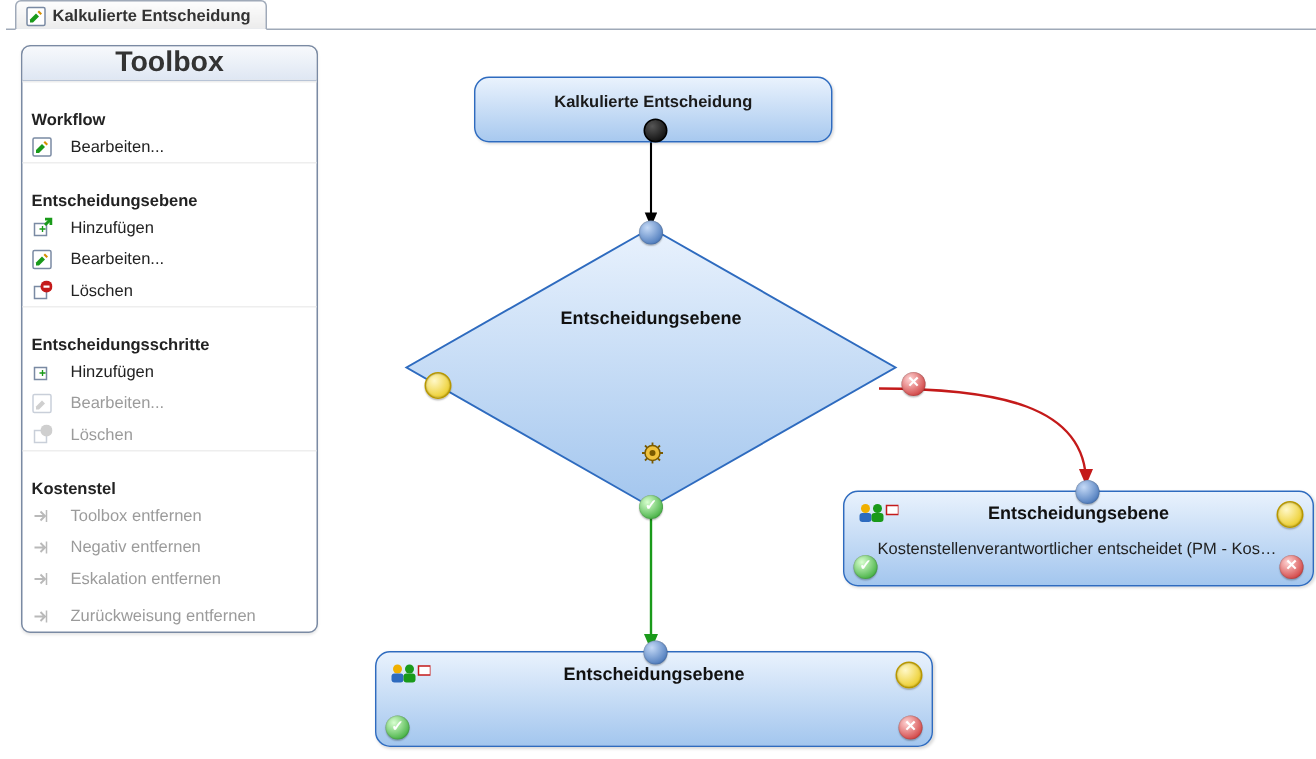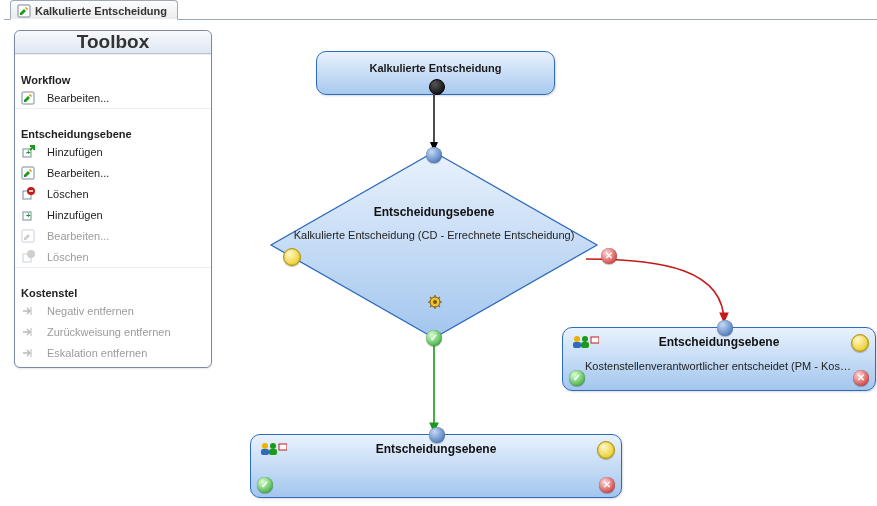--- a/index.html
+++ b/index.html
@@ -111,20 +111,21 @@
       <span class="ic">
           <svg width="14" height="14">
             <rect x="2" y="4" width="8" height="8" fill="#fff" stroke="#7a8aa3"></rect>
             <circle cx="10" cy="4" r="4" fill="#c41a1a"></circle>
             <path d="M8 4h4" stroke="#fff" stroke-width="1.5"></path>
           </svg>
         </span>
       <span>Löschen</span>
     </div>
 
+    <div class="tb-section">Entscheidungsschritte</div>
     <div class="tb-item">
       <span class="ic">
           <svg width="14" height="14">
             <rect x="2" y="4" width="8" height="8" fill="#fff" stroke="#7a8aa3"></rect>
             <text x="5" y="10" font-size="8" fill="#1a9a1a" font-weight="bold">+</text>
           </svg>
         </span>
       <span>Hinzufügen</span>
     </div>
     <div class="tb-item disabled">
@@ -147,39 +148,48 @@
     </div>
 
     <div class="tb-section">Kostenstel</div>
     <div class="tb-item disabled">
       <span class="ic">
           <svg width="14" height="14" opacity=".45">
             <path d="M2 7h6M6 4l3 3-3 3" fill="none" stroke="#666" stroke-width="1.3"></path>
             <path d="M10 3v8" stroke="#666"></path>
           </svg>
         </span>
+      <span>Toolbox entfernen</span>
+    </div>
+    <div class="tb-item disabled">
+      <span class="ic">
+          <svg width="14" height="14" opacity=".45">
+            <path d="M2 7h6M6 4l3 3-3 3" fill="none" stroke="#666" stroke-width="1.3"></path>
+            <path d="M10 3v8" stroke="#666"></path>
+          </svg>
+        </span>
       <span>Negativ entfernen</span>
     </div>
+    <div class="tb-item disabled" style="margin-bottom:4px">
+      <span class="ic">
+          <svg width="14" height="14" opacity=".45">
+            <path d="M2 7h6M6 4l3 3-3 3" fill="none" stroke="#666" stroke-width="1.3"></path>
+            <path d="M10 3v8" stroke="#666"></path>
+          </svg>
+        </span>
+      <span>Eskalation entfernen</span>
+    </div>
     <div class="tb-item disabled">
       <span class="ic">
           <svg width="14" height="14" opacity=".45">
             <path d="M2 7h6M6 4l3 3-3 3" fill="none" stroke="#666" stroke-width="1.3"></path>
             <path d="M10 3v8" stroke="#666"></path>
           </svg>
         </span>
       <span>Zurückweisung entfernen</span>
-    </div>
-    <div class="tb-item disabled" style="margin-bottom:4px">
-      <span class="ic">
-          <svg width="14" height="14" opacity=".45">
-            <path d="M2 7h6M6 4l3 3-3 3" fill="none" stroke="#666" stroke-width="1.3"></path>
-            <path d="M10 3v8" stroke="#666"></path>
-          </svg>
-        </span>
-      <span>Eskalation entfernen</span>
     </div>
   </div>
 
   <svg class="arrows">
     <defs>
       <marker id="ah-black" markerWidth="8" markerHeight="8" refX="6" refY="3" orient="auto">
           <path d="M0 0L7 3L0 6z" fill="#000"></path>
         </marker>
       <marker id="ah-green" markerWidth="8" markerHeight="8" refX="6" refY="3" orient="auto">
           <path d="M0 0L7 3L0 6z" fill="#1a9a1a"></path>
@@ -219,21 +229,20 @@
       <svg width="16" height="16">
           <circle cx="8" cy="8" r="5" fill="#f0c23c" stroke="#7a5a00"></circle>
           <circle cx="8" cy="8" r="2" fill="#7a5a00"></circle>
           <g stroke="#7a5a00" stroke-width="1.2">
             <path d="M8 1v2M8 13v2M1 8h2M13 8h2M3 3l1.4 1.4M11.6 11.6L13 13M13 3l-1.4 1.4M3 13l1.4-1.4"></path>
           </g>
         </svg>
     </span>
     <div class="diamond-body">
       <div class="title">Entscheidungsebene</div>
-      <div class="sub">Kalkulierte Entscheidung (CD - Errechnete Entscheidung)</div>
     </div>
   </div>
 
   <div class="node-box" style="left:246px;top:434px;width:370px;height:62px">
     <div class="badge blue" style="left:178px;top:-8px"></div>
     <div class="badge yellow" style="right:6px;top:6px"></div>
     <span class="people" style="left:8px;top:6px">
       <svg width="28" height="16">
           <circle cx="6" cy="5" r="3" fill="#f0b000"></circle>
           <rect x="2" y="8" width="8" height="6" rx="2" fill="#2e6bbf"></rect>

